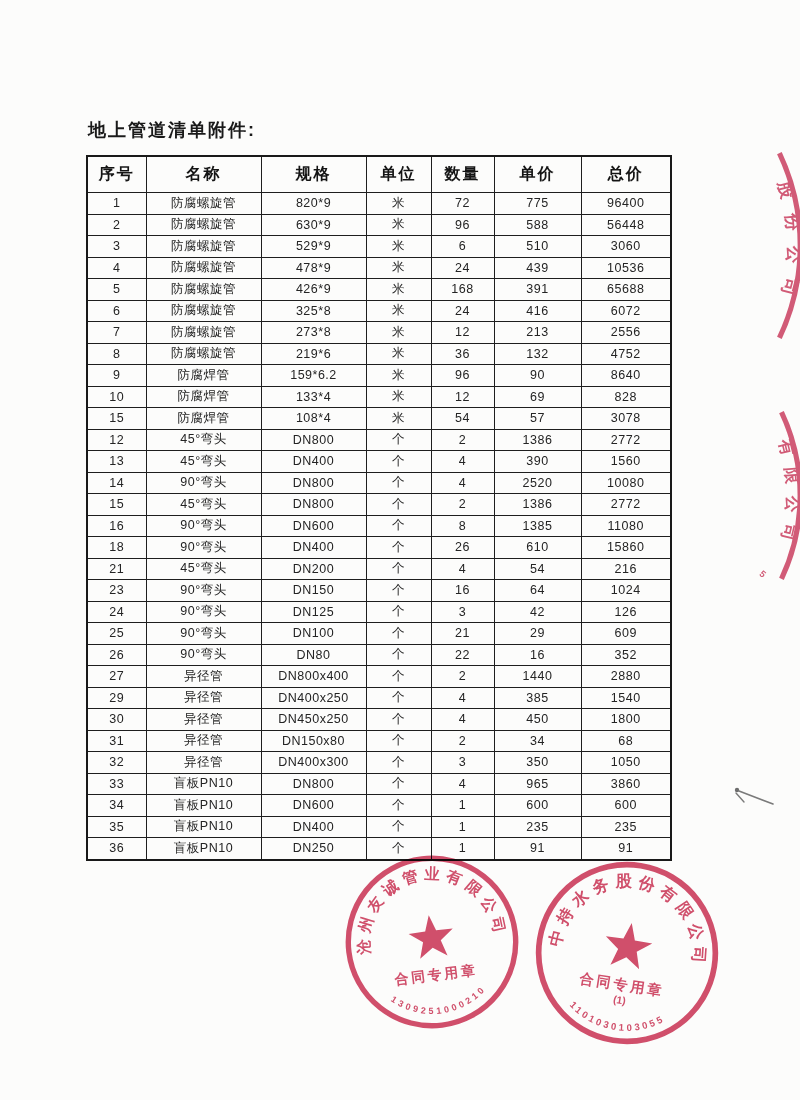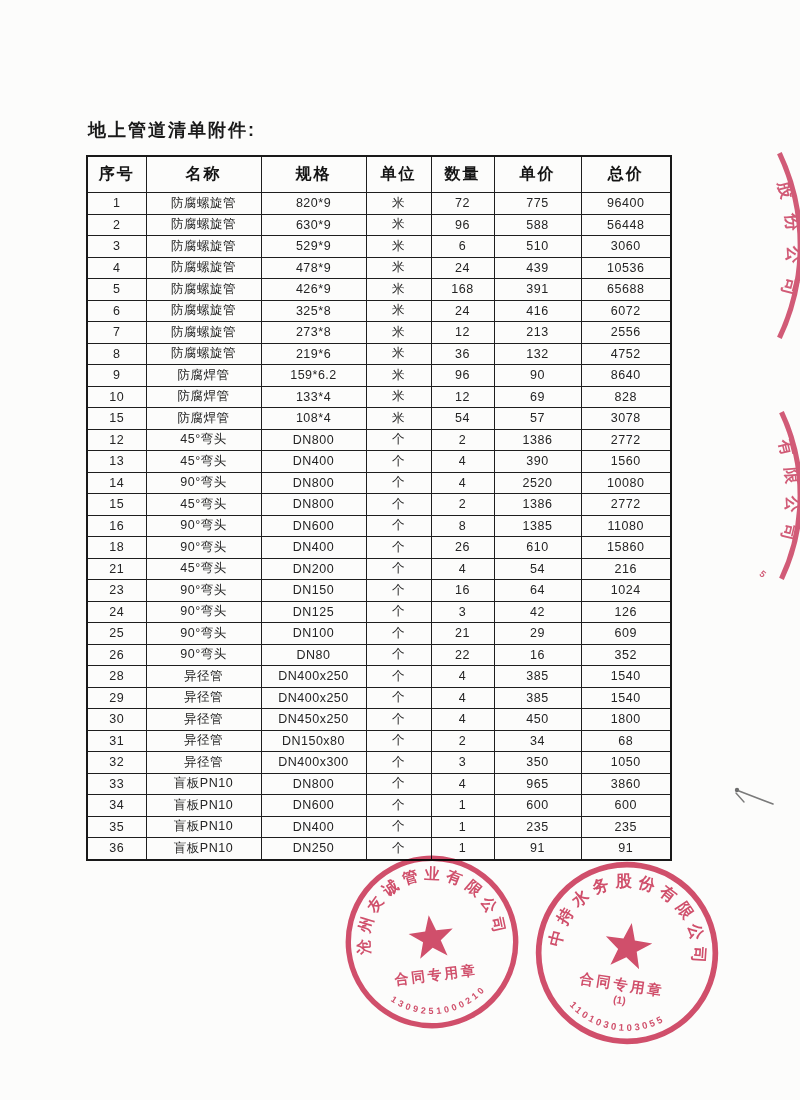--- a/index.html
+++ b/index.html
@@ -248,27 +248,27 @@
         <tr>
           <td>26</td>
           <td>90°弯头</td>
           <td>DN80</td>
           <td>个</td>
           <td>22</td>
           <td>16</td>
           <td>352</td>
         </tr>
         <tr>
-          <td>28</td>
+          <td>27</td>
           <td>异径管</td>
-          <td>DN400x250</td>
-          <td>个</td>
-          <td>4</td>
-          <td>385</td>
-          <td>1540</td>
+          <td>DN800x400</td>
+          <td>个</td>
+          <td>2</td>
+          <td>1440</td>
+          <td>2880</td>
         </tr>
         <tr>
           <td>29</td>
           <td>异径管</td>
           <td>DN400x250</td>
           <td>个</td>
           <td>4</td>
           <td>385</td>
           <td>1540</td>
         </tr>

